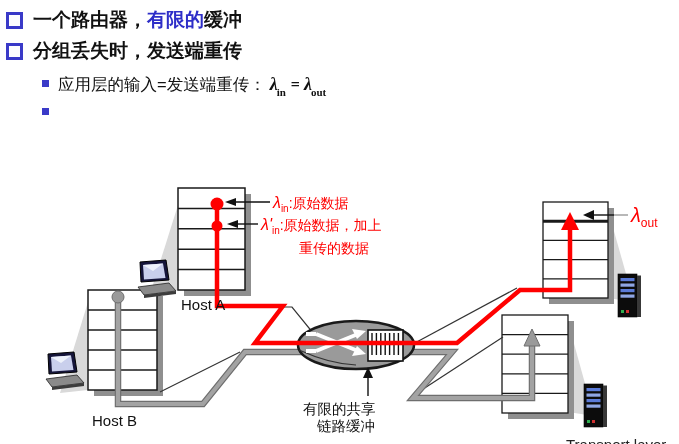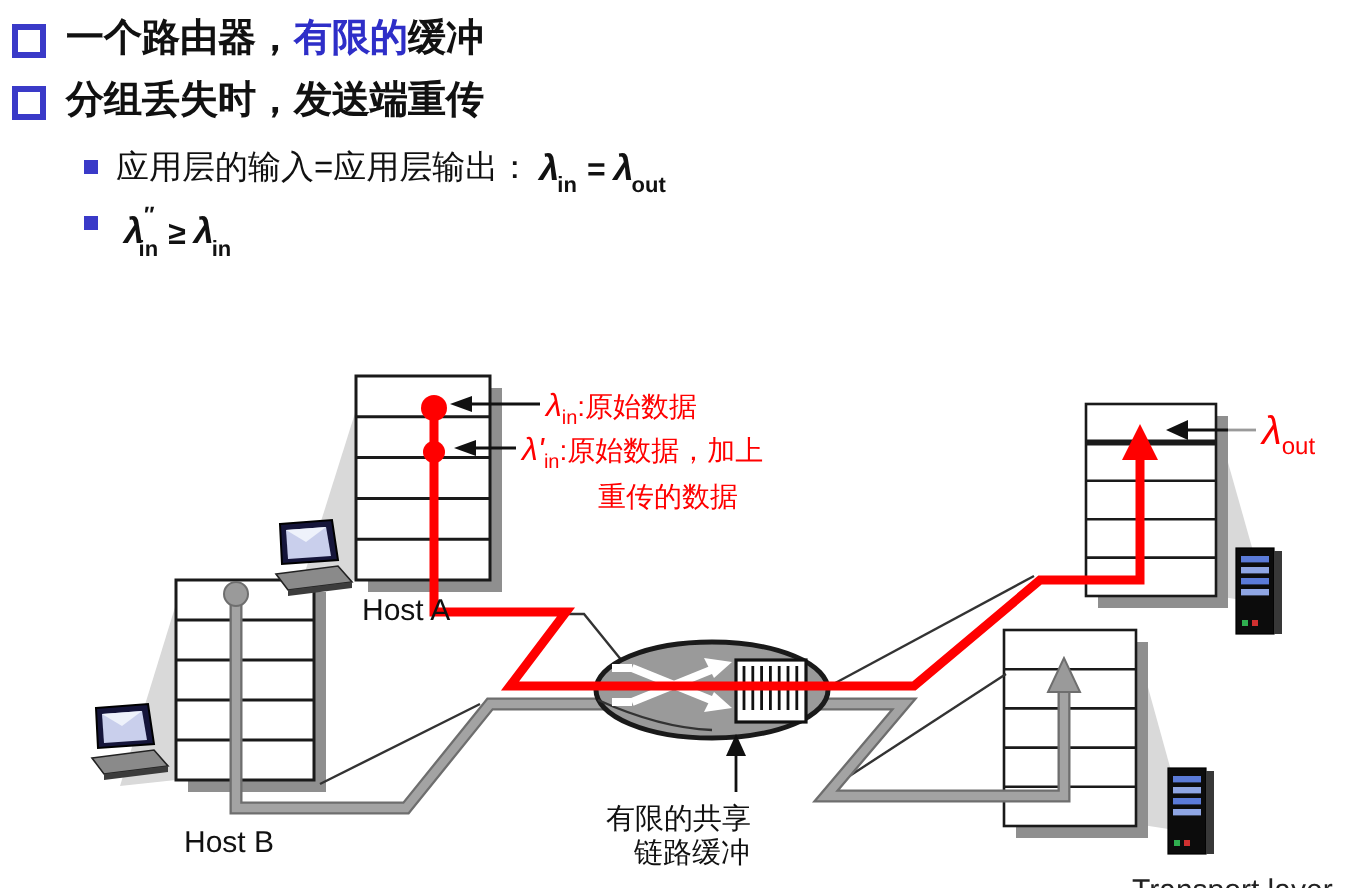--- a/index.html
+++ b/index.html
@@ -4,21 +4,21 @@
 <style>
   html,body{margin:0;padding:0;background:#fff;}
   .page{position:relative;width:679px;height:444px;background:#ffffff;overflow:hidden;
         font-family:"Liberation Sans",sans-serif;color:#111;}
   .line{position:absolute;display:flex;align-items:flex-start;white-space:nowrap;}
   .l-main{left:6px;font-size:19px;line-height:24px;font-weight:600;}
   .l-sub{left:42px;font-size:16.5px;line-height:22px;font-weight:500;}
   .sq-big{flex:0 0 auto;width:11px;height:11px;border:3px solid #3a3ac8;margin:4px 10px 0 0;background:#fff;}
   .sq-small{flex:0 0 auto;width:7px;height:7px;background:#3a3ac8;margin:7px 9px 0 0;}
   .em-blue{color:#2e2ec8;font-weight:bold;}
-  .formula{font-family:Liberation Sans, sans-serif;margin-left:4px;}
+  .formula{font-family:Liberation Serif, serif;margin-left:4px;}
   .formula i{font-style:italic;font-size:18px;font-weight:bold;}
   .formula sub{font-size:11px;font-weight:bold;position:relative;bottom:-2px;left:-1px;}
   .formula sup{font-size:11px;font-weight:bold;position:relative;top:-4px;margin-right:-7px;}
   .formula .rel{font-weight:bold;margin:0 4px;font-size:16px;}
   svg text{font-family:"Liberation Sans",sans-serif;}
 </style>
 </head>
 <body>
 
 <div class="page">
@@ -28,27 +28,26 @@
     <span>分组丢失时，发送端重传</span>
   </div>
 
   <div class="line l-main" style="top:8px">
     <span class="sq-big"></span>
     <span><span>一个路由器，</span><span class="em-blue">有限的</span><span>缓冲</span></span>
   </div>
 
   <div class="line l-sub" style="top:73px">
     <span class="sq-small"></span>
-    <span>应用层的输入=应用层输出：</span>
+    <span>应用层的输入=发送端重传：</span>
     <span class="formula"><i>λ</i><sub>in</sub><span class="rel">=</span><i>λ</i><sub>out</sub></span>
   </div>
 
   <div class="line l-sub" style="top:101px">
     <span class="sq-small"></span>
-    <span class="formula"><i>λ</i><sup>″</sup><sub>in</sub><span class="rel">≥</span><i>λ</i><sub>in</sub></span>
   </div>
 
   <svg width="679" height="290" viewBox="0 154 679 290" style="position:absolute;left:0;top:154px;">
     <defs>
       <g id="laptop">
         <polygon points="2,2 28,0 31,20 3,22" fill="#15153a" stroke="#000" stroke-width="1"></polygon>
         <polygon points="5,5 25,3.5 27.5,18 6,19.5" fill="#c9cfec"></polygon>
         <polygon points="5,5 25,3.5 15,11" fill="#eef2fb"></polygon>
         <polygon points="0,27 31,23 38,31 6,35" fill="#8a8a8a" stroke="#222" stroke-width="0.8"></polygon>
         <polygon points="6,35 38,31 38,34 6,38" fill="#3c3c3c"></polygon>

